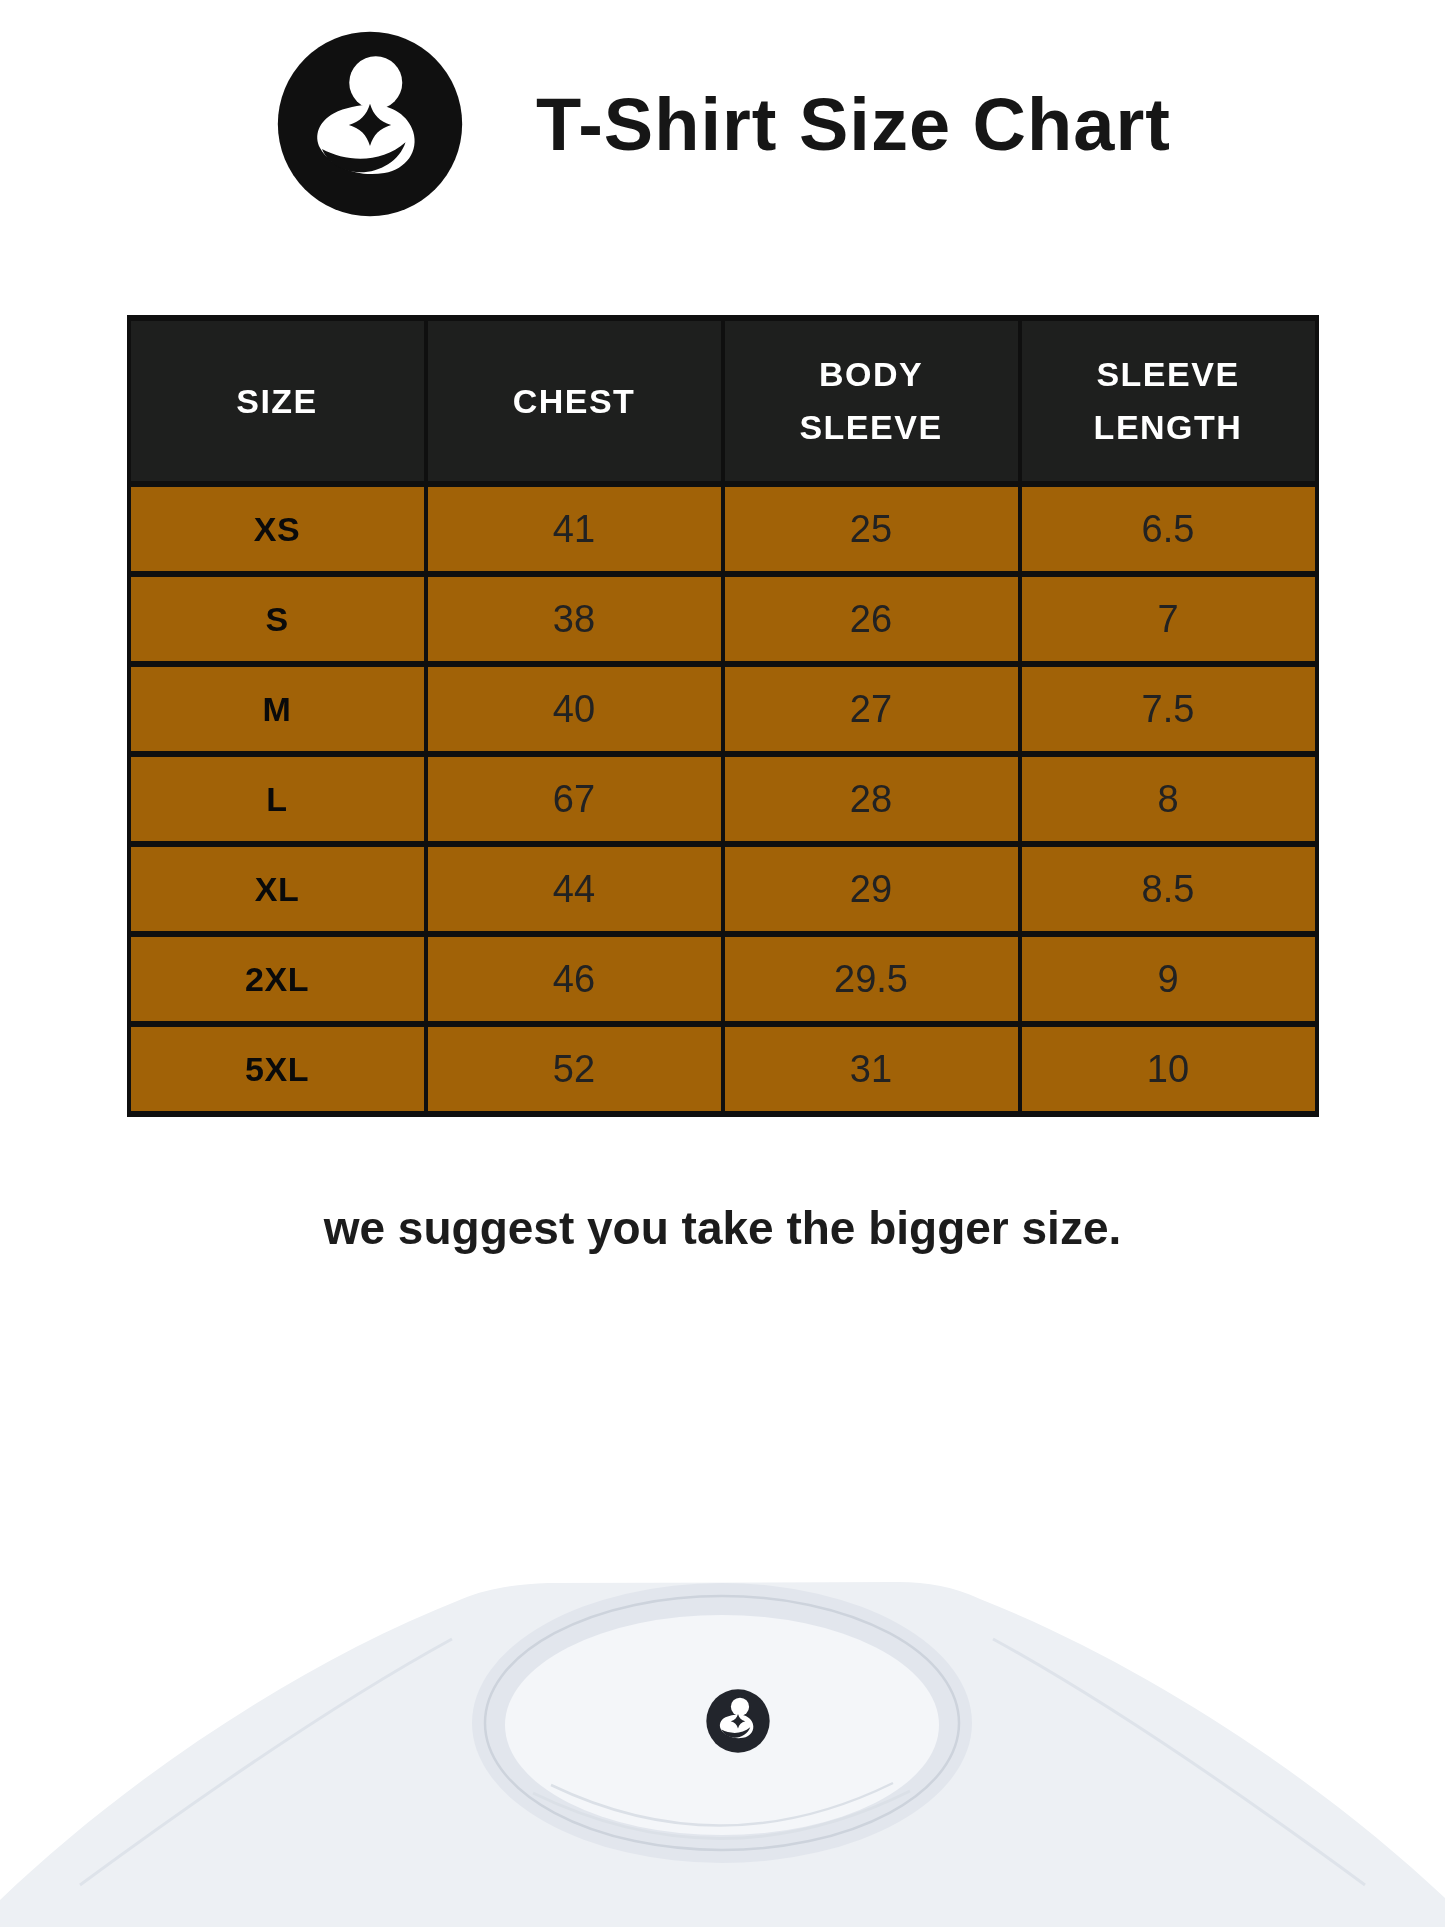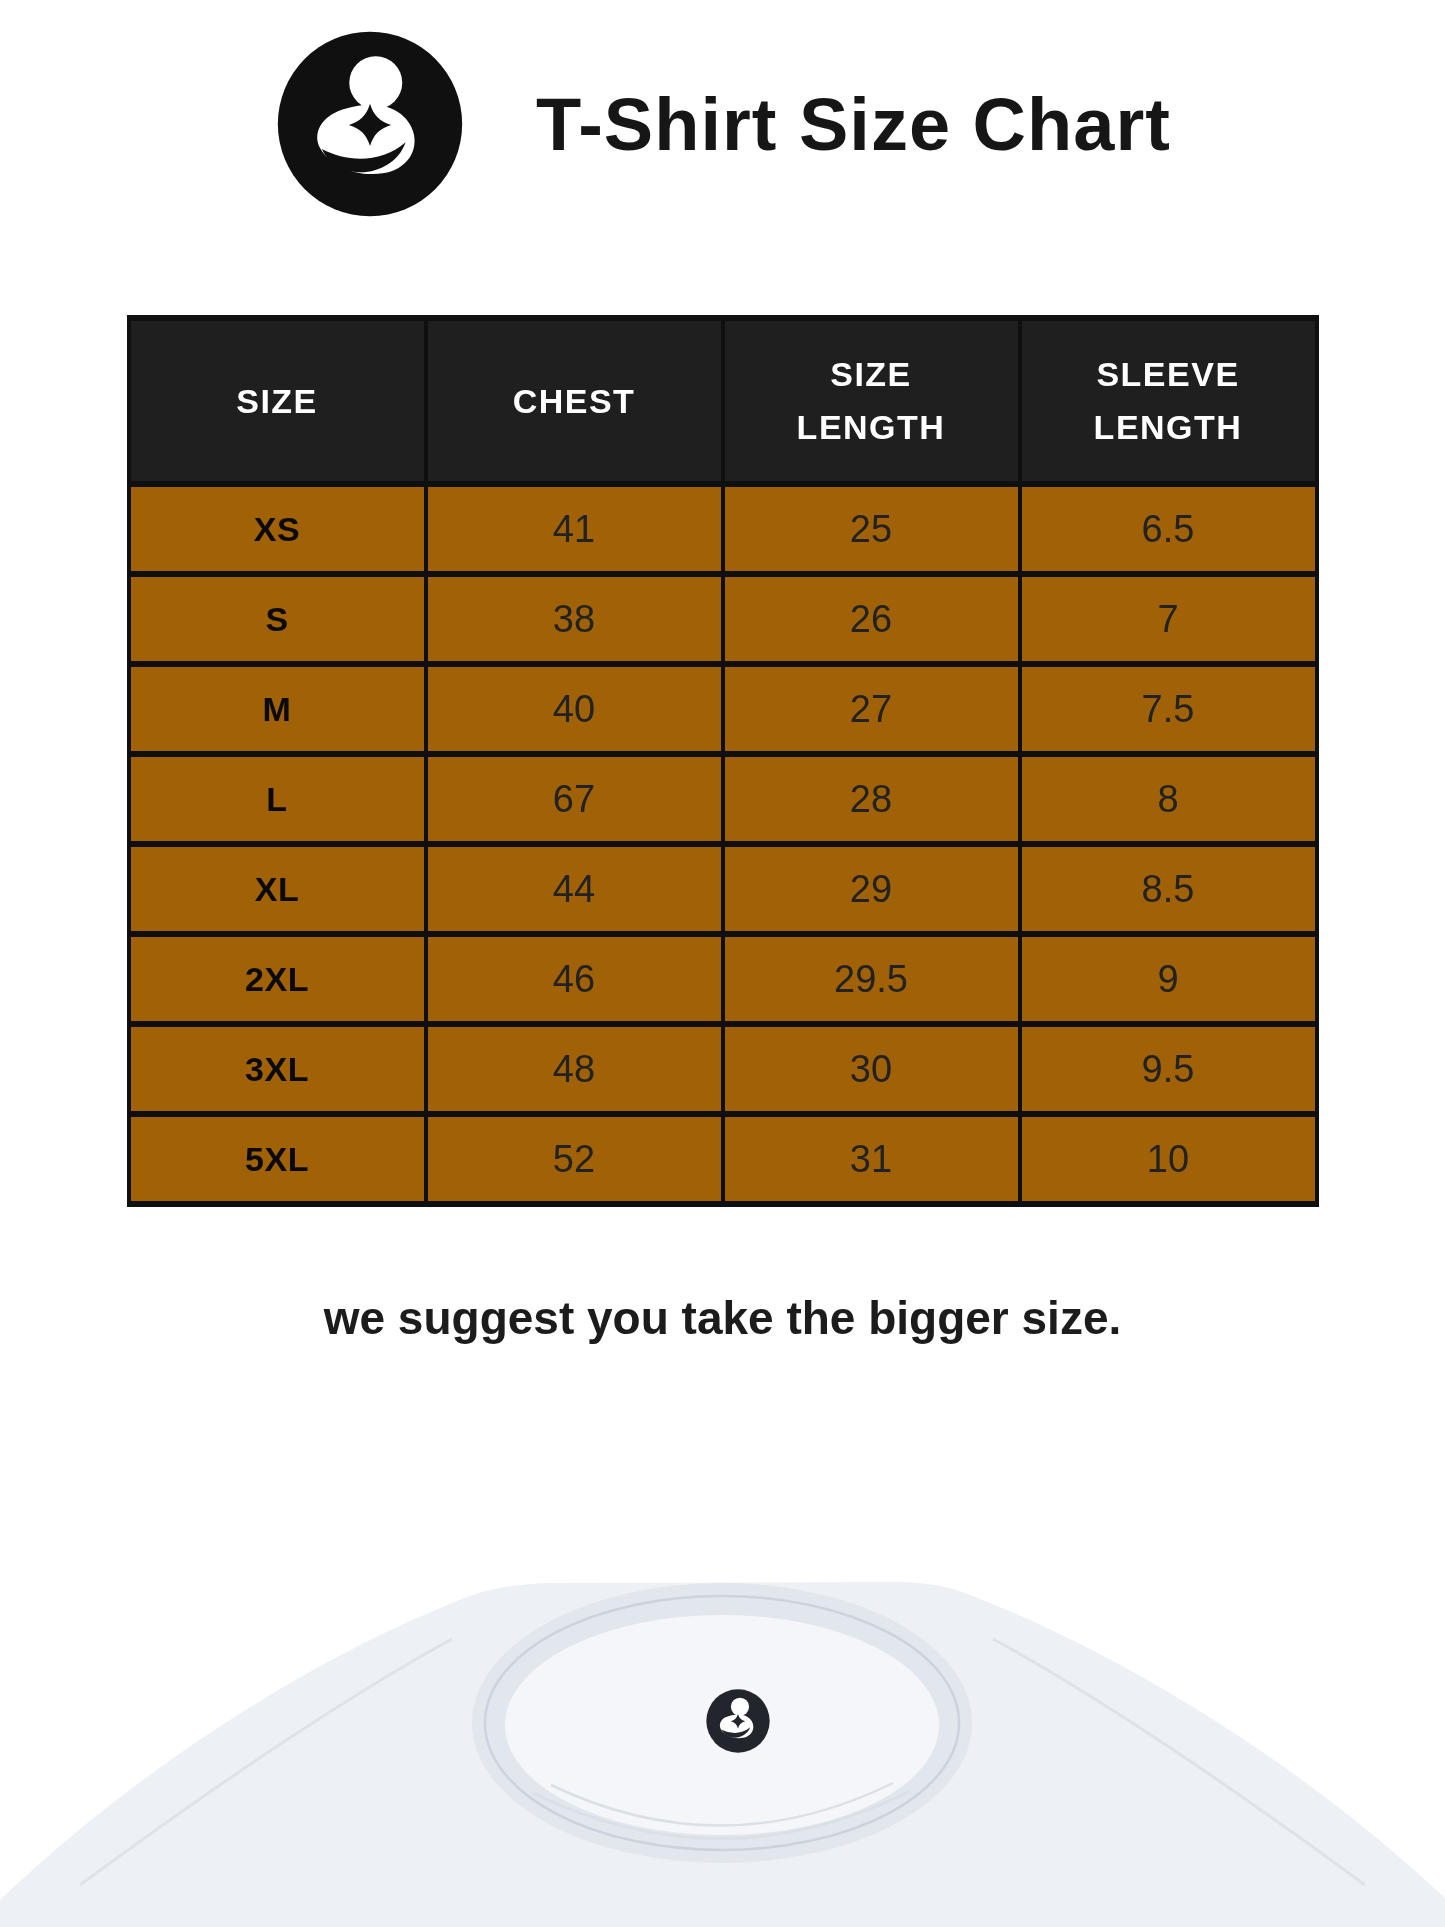--- a/index.html
+++ b/index.html
@@ -84,21 +84,21 @@
       </svg>
     </span>
     <h1 class="page-title">T-Shirt Size Chart</h1>
   </header>
 
   <table class="size-table">
     <thead>
       <tr>
         <th>SIZE</th>
         <th>CHEST</th>
-        <th>SIZE LENGTH</th>
+        <th>BODY SLEEVE</th>
         <th>SLEEVE LENGTH</th>
       </tr>
     </thead>
     <tbody>
       <tr>
         <td class="size-cell">XS</td>
         <td>41</td>
         <td>25</td>
         <td>6.5</td>
       </tr>
@@ -124,26 +124,20 @@
         <td class="size-cell">XL</td>
         <td>44</td>
         <td>29</td>
         <td>8.5</td>
       </tr>
       <tr>
         <td class="size-cell">2XL</td>
         <td>46</td>
         <td>29.5</td>
         <td>9</td>
-      </tr>
-      <tr>
-        <td class="size-cell">3XL</td>
-        <td>48</td>
-        <td>30</td>
-        <td>9.5</td>
       </tr>
       <tr>
         <td class="size-cell">5XL</td>
         <td>52</td>
         <td>31</td>
         <td>10</td>
       </tr>
     </tbody>
   </table>
 

